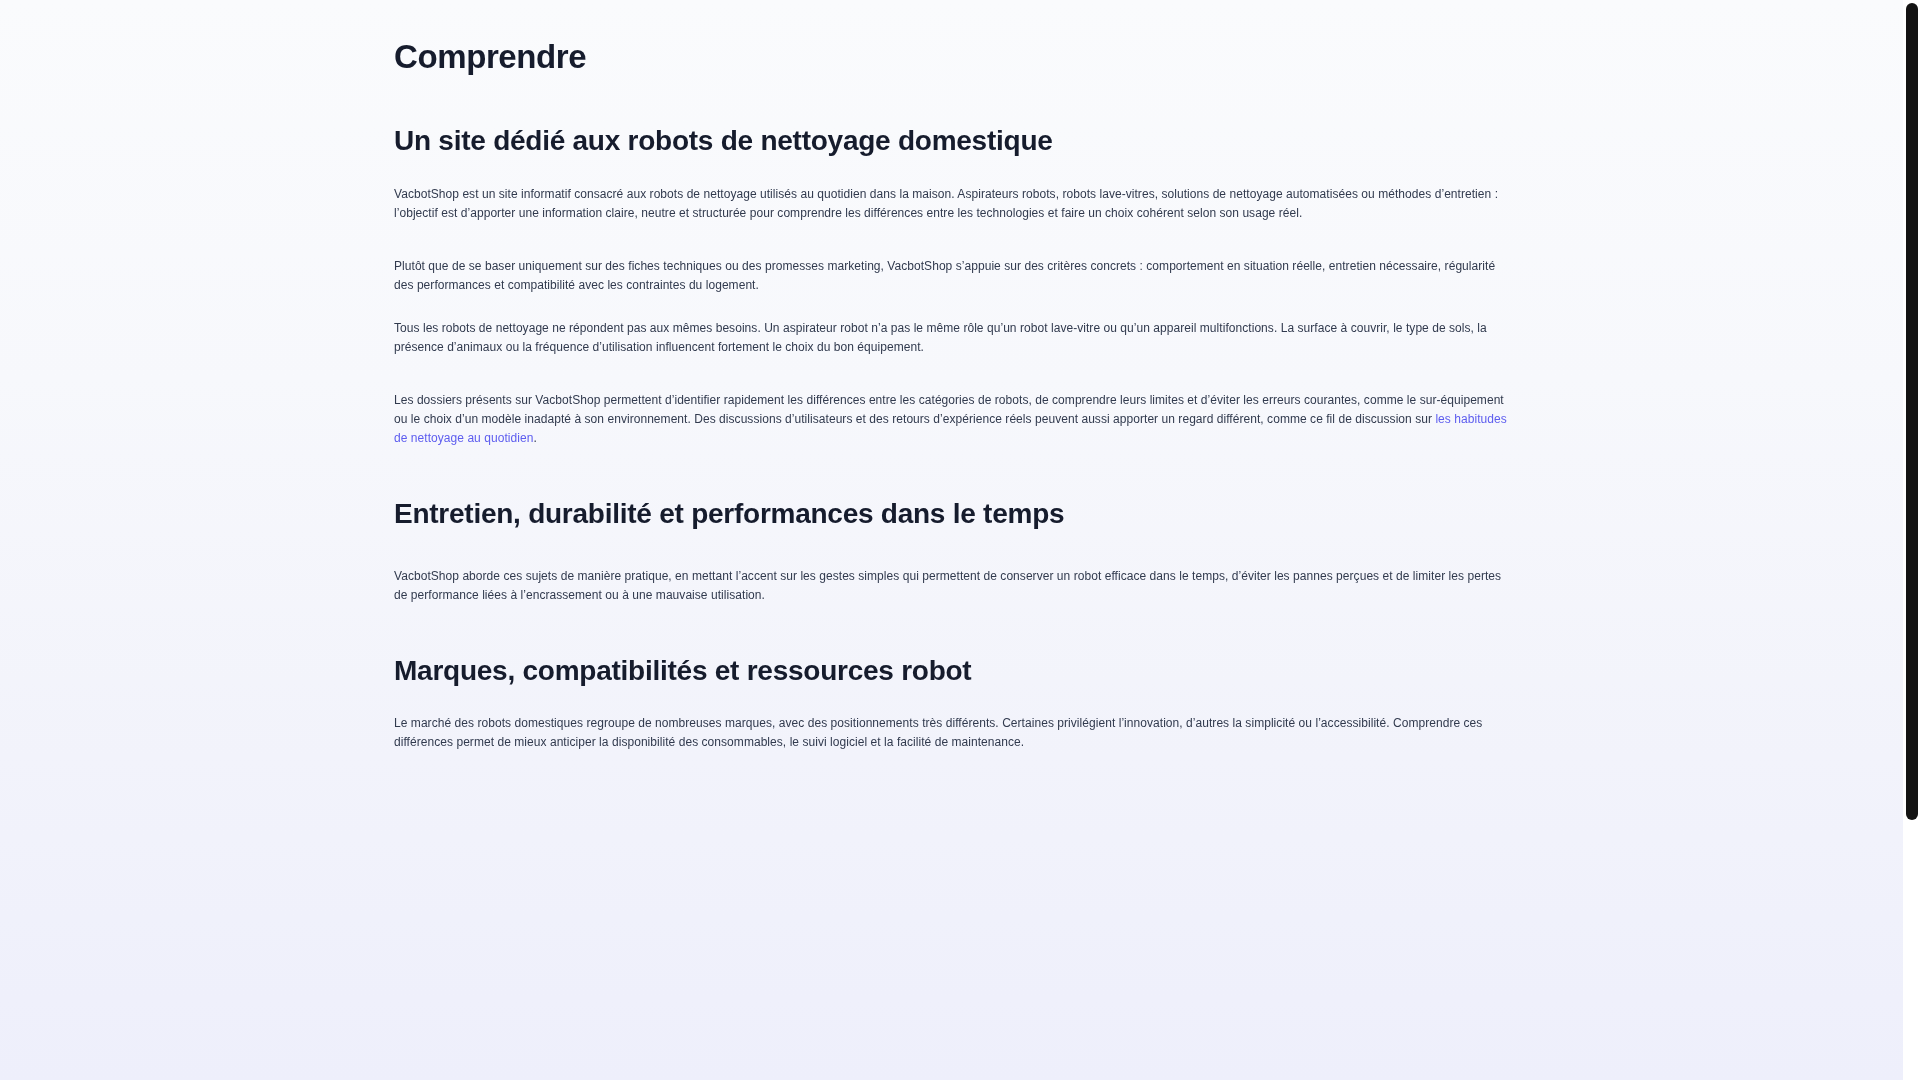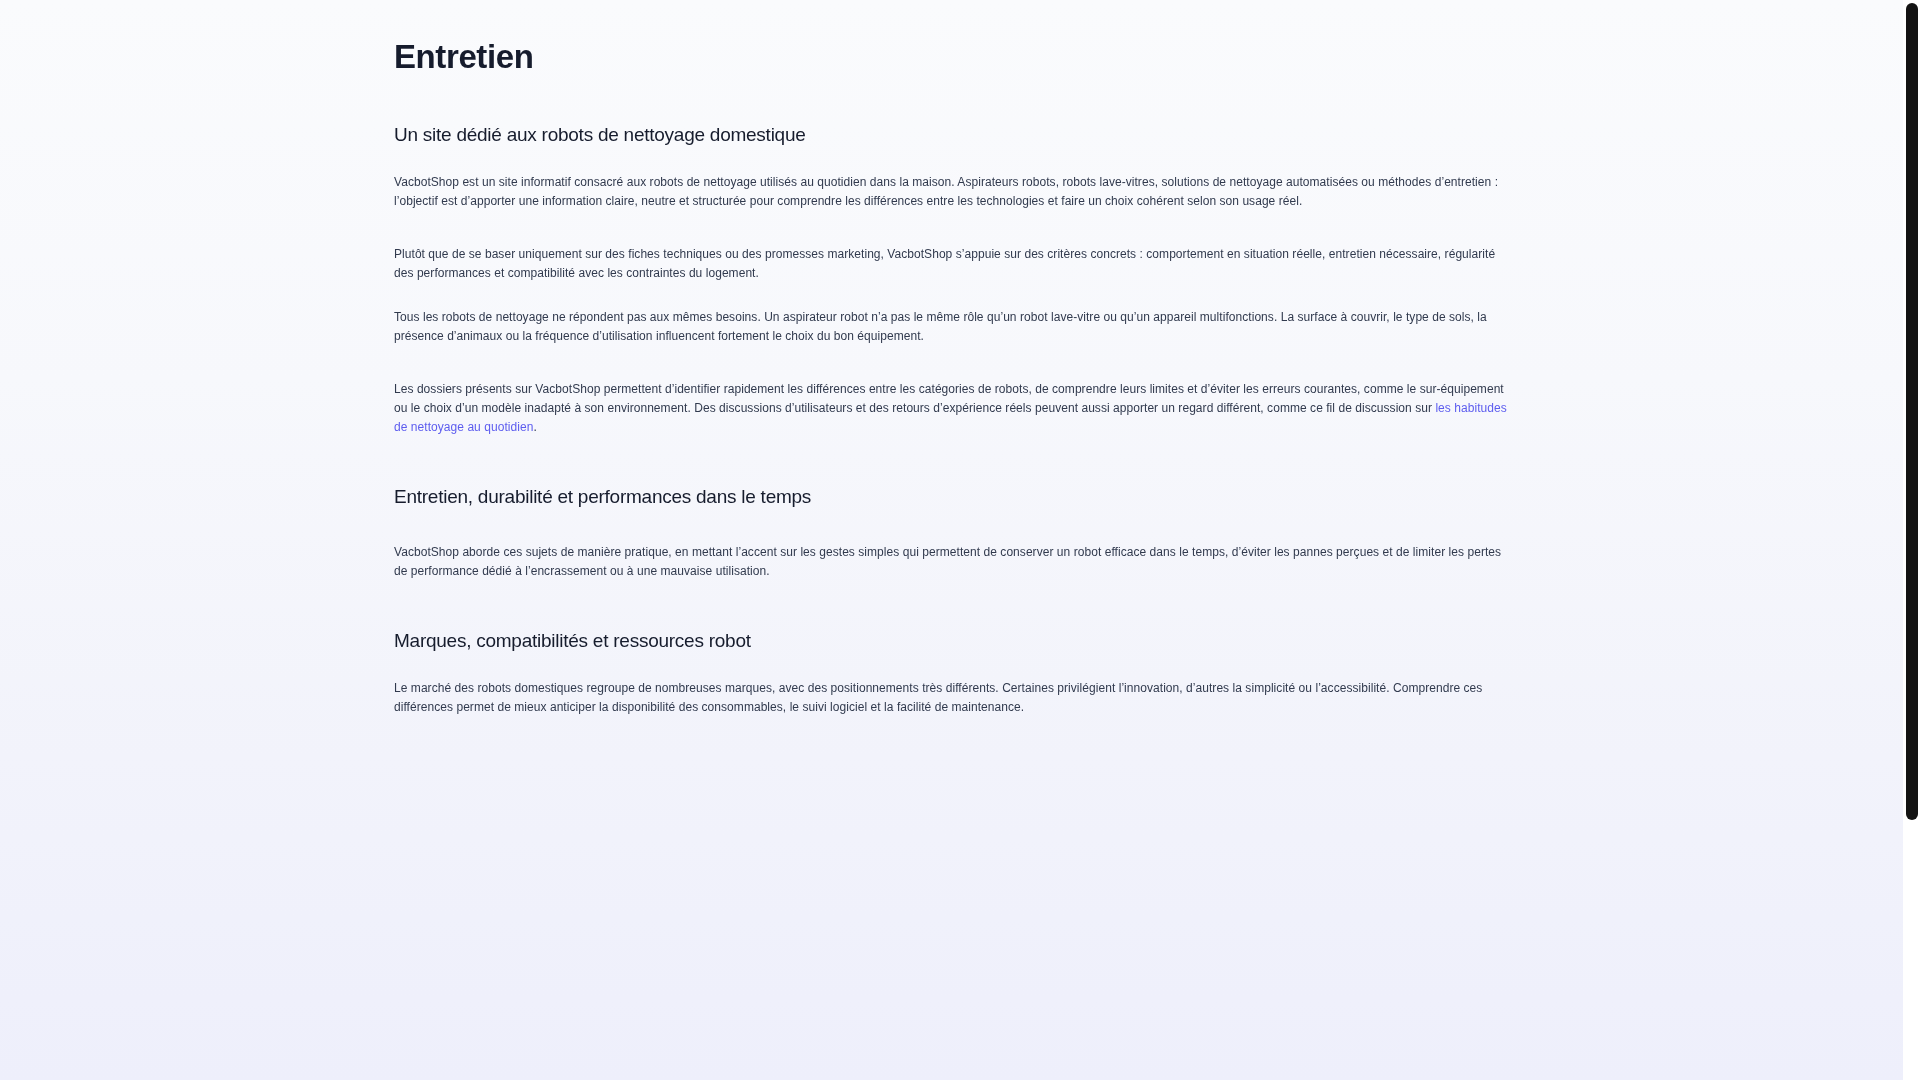--- a/index.html
+++ b/index.html
@@ -42,23 +42,23 @@
   h1.site-title {
     font-size: 33px;
     line-height: 1.25;
     font-weight: 700;
     letter-spacing: -0.4px;
     color: #161c2d;
     margin: 14px 0 0 0;
   }
 
   h2.section-heading {
-    font-size: 19px;
+    font-size: 28px;
     line-height: 1.3;
-    font-weight: 400;
+    font-weight: 700;
     letter-spacing: -0.25px;
     color: #161c2d;
     margin: 48px 0 0 0;
   }
 
   h2.section-heading.first {
     margin-top: 46px;
   }
 
   p.body-text {
@@ -98,31 +98,31 @@
     border-radius: 6px;
   }
 </style>
 </head>
 <body>
 
 <div id="page">
   <div class="scroll-area">
     <div class="content">
 
-      <h1 class="site-title">Entretien</h1>
+      <h1 class="site-title">Comprendre</h1>
 
       <h2 class="section-heading first">Un site dédié aux robots de nettoyage domestique</h2>
       <p class="body-text">VacbotShop est un site informatif consacré aux robots de nettoyage utilisés au quotidien dans la maison. Aspirateurs robots, robots lave-vitres, solutions de nettoyage automatisées ou méthodes d’entretien : l’objectif est d’apporter une information claire, neutre et structurée pour comprendre les différences entre les technologies et faire un choix cohérent selon son usage réel.</p>
       <p class="body-text tight">Plutôt que de se baser uniquement sur des fiches techniques ou des promesses marketing, VacbotShop s’appuie sur des critères concrets : comportement en situation réelle, entretien nécessaire, régularité des performances et compatibilité avec les contraintes du logement.</p>
 
       <p class="body-text">Tous les robots de nettoyage ne répondent pas aux mêmes besoins. Un aspirateur robot n’a pas le même rôle qu’un robot lave-vitre ou qu’un appareil multifonctions. La surface à couvrir, le type de sols, la présence d’animaux ou la fréquence d’utilisation influencent fortement le choix du bon équipement.</p>
       <p class="body-text tight"><span>Les dossiers présents sur VacbotShop permettent d’identifier rapidement les différences entre les catégories de robots, de comprendre leurs limites et d’éviter les erreurs courantes, comme le sur-équipement ou le choix d’un modèle inadapté à son environnement. Des discussions d’utilisateurs et des retours d’expérience réels peuvent aussi apporter un regard différent, comme ce fil de discussion sur </span><a class="inline-link" href="#">les habitudes de nettoyage au quotidien</a><span>.</span></p>
 
       <h2 class="section-heading">Entretien, durabilité et performances dans le temps</h2>
-      <p class="body-text tight">VacbotShop aborde ces sujets de manière pratique, en mettant l’accent sur les gestes simples qui permettent de conserver un robot efficace dans le temps, d’éviter les pannes perçues et de limiter les pertes de performance dédié à l’encrassement ou à une mauvaise utilisation.</p>
+      <p class="body-text tight">VacbotShop aborde ces sujets de manière pratique, en mettant l’accent sur les gestes simples qui permettent de conserver un robot efficace dans le temps, d’éviter les pannes perçues et de limiter les pertes de performance liées à l’encrassement ou à une mauvaise utilisation.</p>
 
       <h2 class="section-heading">Marques, compatibilités et ressources robot</h2>
       <p class="body-text">Le marché des robots domestiques regroupe de nombreuses marques, avec des positionnements très différents. Certaines privilégient l’innovation, d’autres la simplicité ou l’accessibilité. Comprendre ces différences permet de mieux anticiper la disponibilité des consommables, le suivi logiciel et la facilité de maintenance.</p>
 
     </div>
   </div>
 
   <div class="scrollbar-track">
     <div class="scrollbar-thumb"></div>
   </div>

